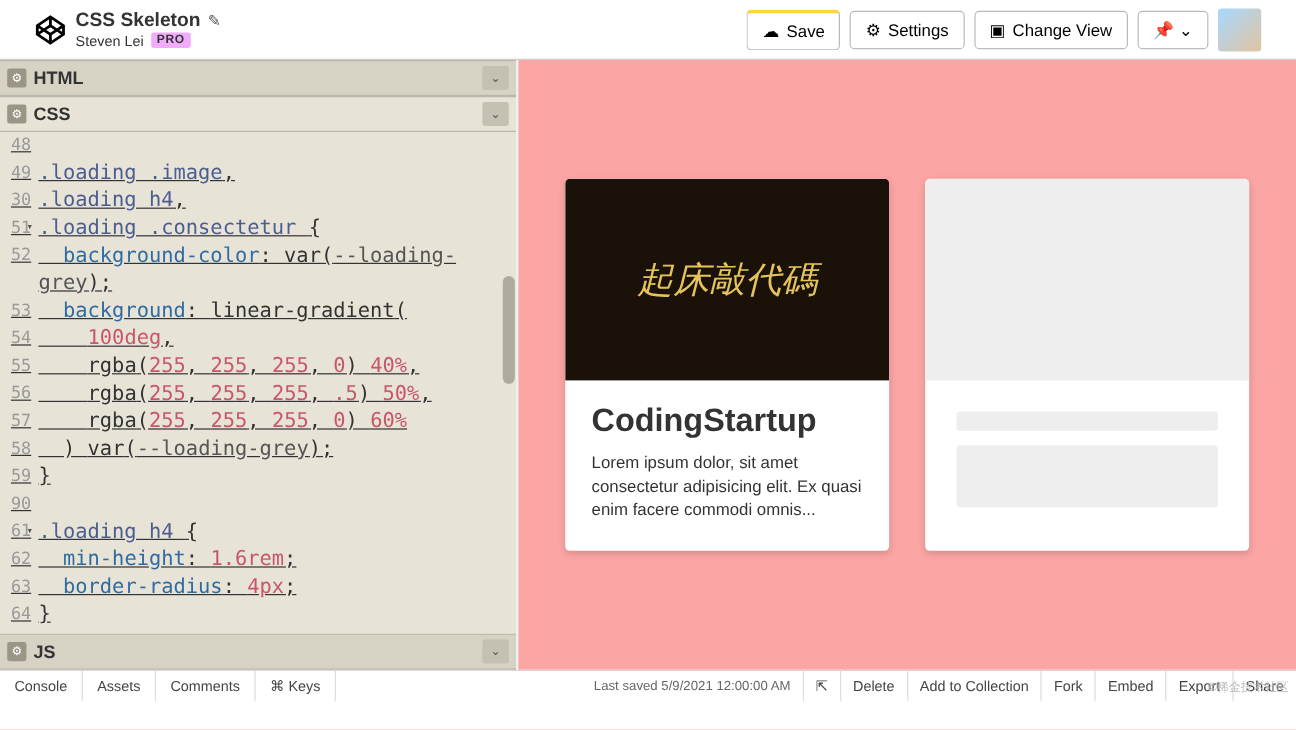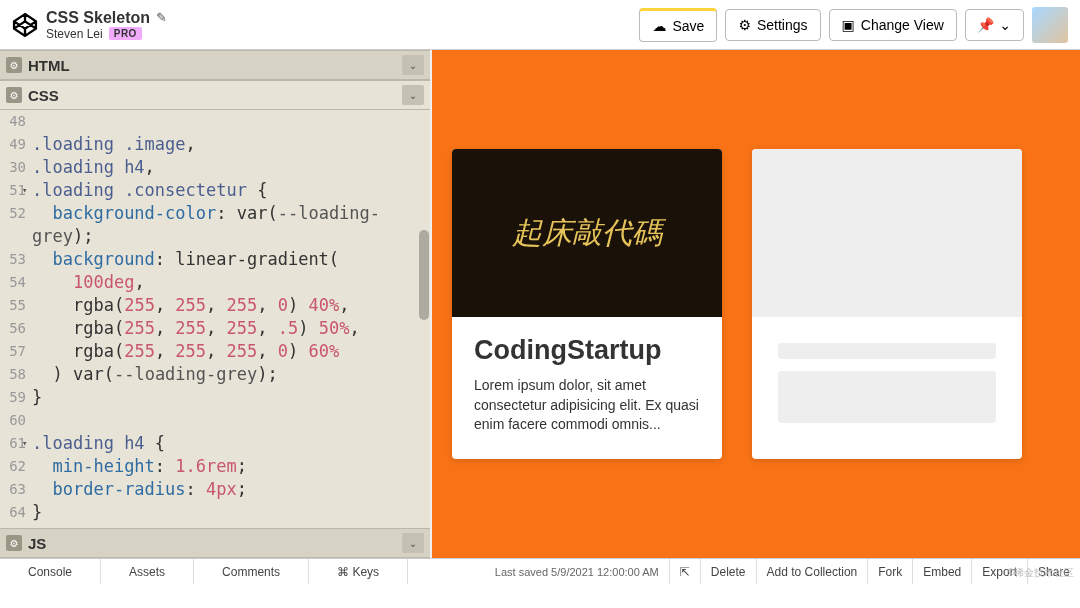--- a/index.html
+++ b/index.html
@@ -1,18 +1,18 @@
 <!DOCTYPE html>
 <html><head>
 <meta charset="utf-8">
 <style>
 * { box-sizing: border-box; margin: 0; padding: 0; }
 body { font-family: -apple-system, BlinkMacSystemFont, "Segoe UI", sans-serif; font-size: 13px; color: #333; background: #fff; width: 1080px; height: 608px; overflow: hidden; }
 
-.topbar { height: 50px; display: flex; align-items: center; padding: 0 12px; border-bottom: 1px solid #ccc; }
+.topbar { height: 50px; display: flex; align-items: center; padding: 0 29px; border-bottom: 1px solid #ccc; }
 .logo-svg { width: 26px; height: 26px; margin-right: 8px; }
 .title-group { display: flex; flex-direction: column; }
 .title-row { display: flex; align-items: center; gap: 6px; }
 .pen-title { font-weight: 700; font-size: 16px; }
 .edit-pen { font-size: 13px; color: #555; }
 .author-row { display: flex; align-items: center; gap: 6px; font-size: 12px; color: #333; }
 .badge { background: #f0abfc; font-size: 10px; font-weight: 700; padding: 1px 5px; border-radius: 2px; letter-spacing: 0.5px; }
 
 .topbar-right { margin-left: auto; display: flex; gap: 8px; align-items: center; }
 .btn { display: flex; align-items: center; gap: 6px; background: #fff; border: 1px solid #bbb; border-radius: 4px; padding: 7px 12px; font-size: 14px; cursor: pointer; }
@@ -21,50 +21,50 @@
 .avatar { width: 36px; height: 36px; border-radius: 3px; background: linear-gradient(135deg,#a8d8ff,#e0c4a0); }
 
 .main { display: flex; height: 508px; }
 .editor { width: 432px; background: #e7e3d6; border-right: 2px solid #f0f0f0; display: flex; flex-direction: column; }
 .panel-head { display: flex; align-items: center; background: #d6d2c4; border-top: 1px solid #bbb8ab; border-bottom: 1px solid #bbb8ab; height: 30px; padding: 0 6px; }
 .panel-head.active { background: #e7e3d6; }
 .panel-head .gear { width: 16px; height: 16px; margin-right: 6px; background: #9a9584; border-radius: 2px; display: flex; align-items: center; justify-content: center; }
 .panel-head .label { font-weight: 700; font-size: 15px; }
 .panel-head .chev { margin-left: auto; width: 22px; height: 20px; background: #c4c0b2; border-radius: 2px; display: flex; align-items: center; justify-content: center; font-size: 10px; color: #555; }
 
-.code { flex: 1; background: #e7e3d6; overflow: hidden; font-family: "SFMono-Regular", Consolas, monospace; font-size: 17px; line-height: 23px; position: relative; }
+.code { flex: 1; background: #e7e3d6; overflow: hidden; font-family: "SFMono-Regular", Consolas, monospace; font-size: 17px; line-height: 23px; position: relative; text-decoration: underline; }
 .code-inner { padding: 0 0 0 0; }
 .line { display: flex; }
 .gutter { width: 32px; text-align: right; padding-right: 6px; color: #999; font-size: 14px; user-select: none; display: flex; align-items: center; justify-content: flex-end; position: relative; }
 .gutter .fold { position: absolute; left: 22px; font-size: 9px; color: #555; }
 .txt { white-space: pre; }
 .c-sel { color: #4b5e8f; }
 .c-prop { color: #2f6ca3; }
 .c-punc { color: #333; }
 .c-func { color: #333; text-align: right; }
 .c-num { color: #c9566b; }
 .c-var { color: #555; }
 
-.preview { flex: 1; background: #f97316; display: flex; align-items: center; gap: 30px; padding: 20px; }
+.preview { flex: 1; background: #fca5a5; display: flex; align-items: center; justify-content: center; gap: 30px; padding: 20px; }
 .card { width: 270px; height: 310px; background: #fff; border-radius: 4px; box-shadow: 0 2px 6px rgba(0,0,0,0.15); overflow: hidden; }
 .card-img { width: 100%; height: 168px; background: #1a1208; display: flex; align-items: center; justify-content: center; color: #e6c35a; font-size: 30px; font-style: italic; font-family: "Brush Script MT", cursive; }
 .card-body { padding: 18px 22px; }
 .card-title { font-size: 27px; font-weight: 700; margin-bottom: 10px; }
 .card-desc { font-size: 14px; color: #333; line-height: 1.4; }
 .card.loading .card-img { background: #eee; }
 .card.loading .card-body { padding: 26px 26px; }
 .sk-line { background: #eee; border-radius: 3px; margin-bottom: 12px; }
 .sk-line.h { height: 16px; }
 .sk-line.p { height: 52px; }
 
 .scrollbar { position: absolute; right: 1px; top: 0; bottom: 0; width: 12px; }
 .scrollbar-thumb { position: absolute; right: 0; width: 10px; height: 90px; top: 120px; background: rgba(0,0,0,0.25); border-radius: 5px; }
 
 .footer { height: 26px; border-top: 1px solid #ccc; display: flex; align-items: center; font-size: 12px; color: #444; }
-.footer .tab { padding: 0 28px; border-right: 1px solid #ddd; height: 100%; display: flex; align-items: center; cursor: pointer; }
+.footer .tab { padding: 0 12px; border-right: 1px solid #ddd; height: 100%; display: flex; align-items: center; cursor: pointer; }
 .footer .spacer { flex: 1; }
 .footer .meta { padding: 0 10px; color: #666; font-size: 11px; }
 .footer .action { padding: 0 10px; border-left: 1px solid #ddd; height: 100%; display: flex; align-items: center; cursor: pointer; }
 .watermark { position: absolute; right: 6px; bottom: 28px; font-size: 10px; color: #bbb; }
 </style>
 </head>
 <body>
 
 <div class="topbar">
   <svg class="logo-svg" viewBox="0 0 100 100">
@@ -165,21 +165,21 @@
           </div>
           <div class="line">
             <div class="gutter">58</div>
             <div class="txt"><span>  </span><span class="c-punc">) </span><span class="c-func">var</span><span class="c-punc">(</span><span class="c-var">--loading-grey</span><span class="c-punc">);</span></div>
           </div>
           <div class="line">
             <div class="gutter">59</div>
             <div class="txt"><span class="c-punc">}</span></div>
           </div>
           <div class="line">
-            <div class="gutter">60</div>
+            <div class="gutter">90</div>
             <div class="txt"></div>
           </div>
           <div class="line">
             <div class="gutter">61<span class="fold">▾</span></div>
             <div class="txt"><span class="c-sel">.loading </span><span class="c-sel">h4 </span><span class="c-punc">{</span></div>
           </div>
           <div class="line">
             <div class="gutter">62</div>
             <div class="txt"><span>  </span><span class="c-prop">min-height</span><span class="c-punc">: </span><span class="c-num">1.6rem</span><span class="c-punc">;</span></div>
           </div>

